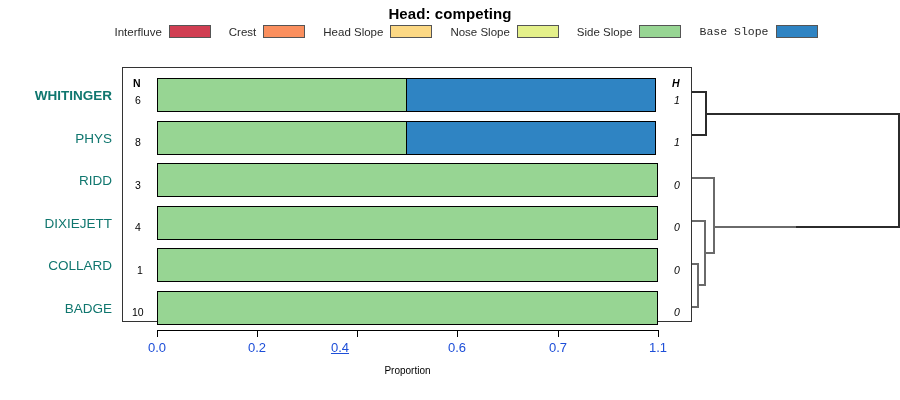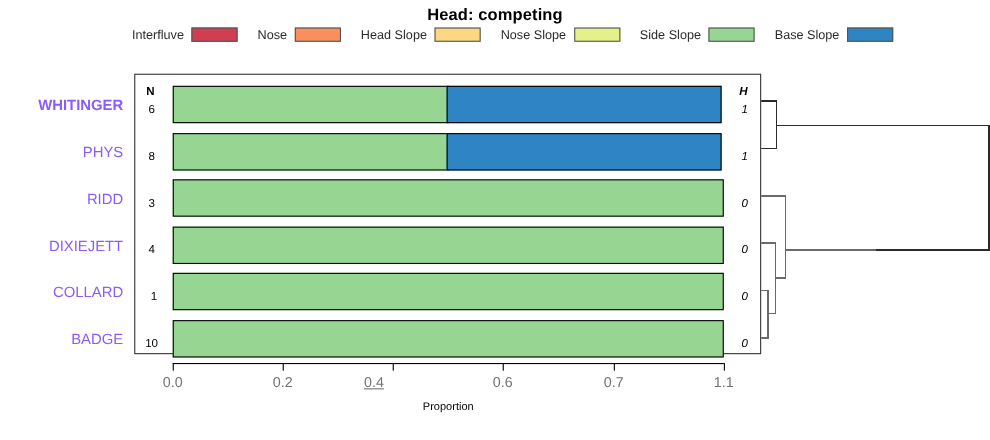--- a/index.html
+++ b/index.html
@@ -37,21 +37,21 @@
     display: flex;
     justify-content: center;
     align-items: center;
     gap: 0px;
   }
   .legend-item {
     display: flex;
     align-items: center;
     margin-right: 18px;
   }
-  .legend-item:last-child { margin-right: 0; }
+  .legend-item:last-child { margin-right: 0; font-family: Liberation Mono, monospace; }
   .legend-label {
     font-size: 11.5px;
     color: #2b2b2b;
     margin-right: 7px;
     white-space: nowrap;
   }
   .legend-swatch {
     width: 42px;
     height: 13px;
     border: 1px solid #555555;
@@ -69,21 +69,21 @@
     box-sizing: border-box;
   }
 
   
   .row-label {
     position: absolute;
     right: 788px;      
     text-align: right;
     font-size: 13.5px;
     white-space: nowrap;
-    color: #8b5cf6;
+    color: #0f766e;
   }
   .row-label.bold { font-weight: bold; font-size: 13.5px; }
 
   
   .n-header, .h-header {
     position: absolute;
     font-size: 10.5px;
     font-weight: bold;
     color: #000000;
   }
@@ -123,21 +123,21 @@
     width: 1px;
     height: 7px;
     background: #000000;
   }
   .x-tick-label {
     position: absolute;
     top: 340px;
     font-size: 13px;
     text-align: center;
     width: 44px;
-    color: #737373;
+    color: #1d4ed8;
   }
   #x-axis-title {
     position: absolute;
     left: 157px;
     top: 365px;
     width: 501px;
     text-align: center;
     font-size: 10px;
     color: #000000;
   }
@@ -157,21 +157,21 @@
 <div id="chart-title">Head: competing</div>
 
 <div id="legend">
 
   <div class="legend-item">
     <span class="legend-label">Interfluve</span>
     <span class="legend-swatch" style="background:#d03e52"></span>
   </div>
 
   <div class="legend-item">
-    <span class="legend-label">Nose</span>
+    <span class="legend-label">Crest</span>
     <span class="legend-swatch" style="background:#fa8f5e"></span>
   </div>
 
   <div class="legend-item">
     <span class="legend-label">Head Slope</span>
     <span class="legend-swatch" style="background:#fcd884"></span>
   </div>
 
   <div class="legend-item">
     <span class="legend-label">Nose Slope</span>

